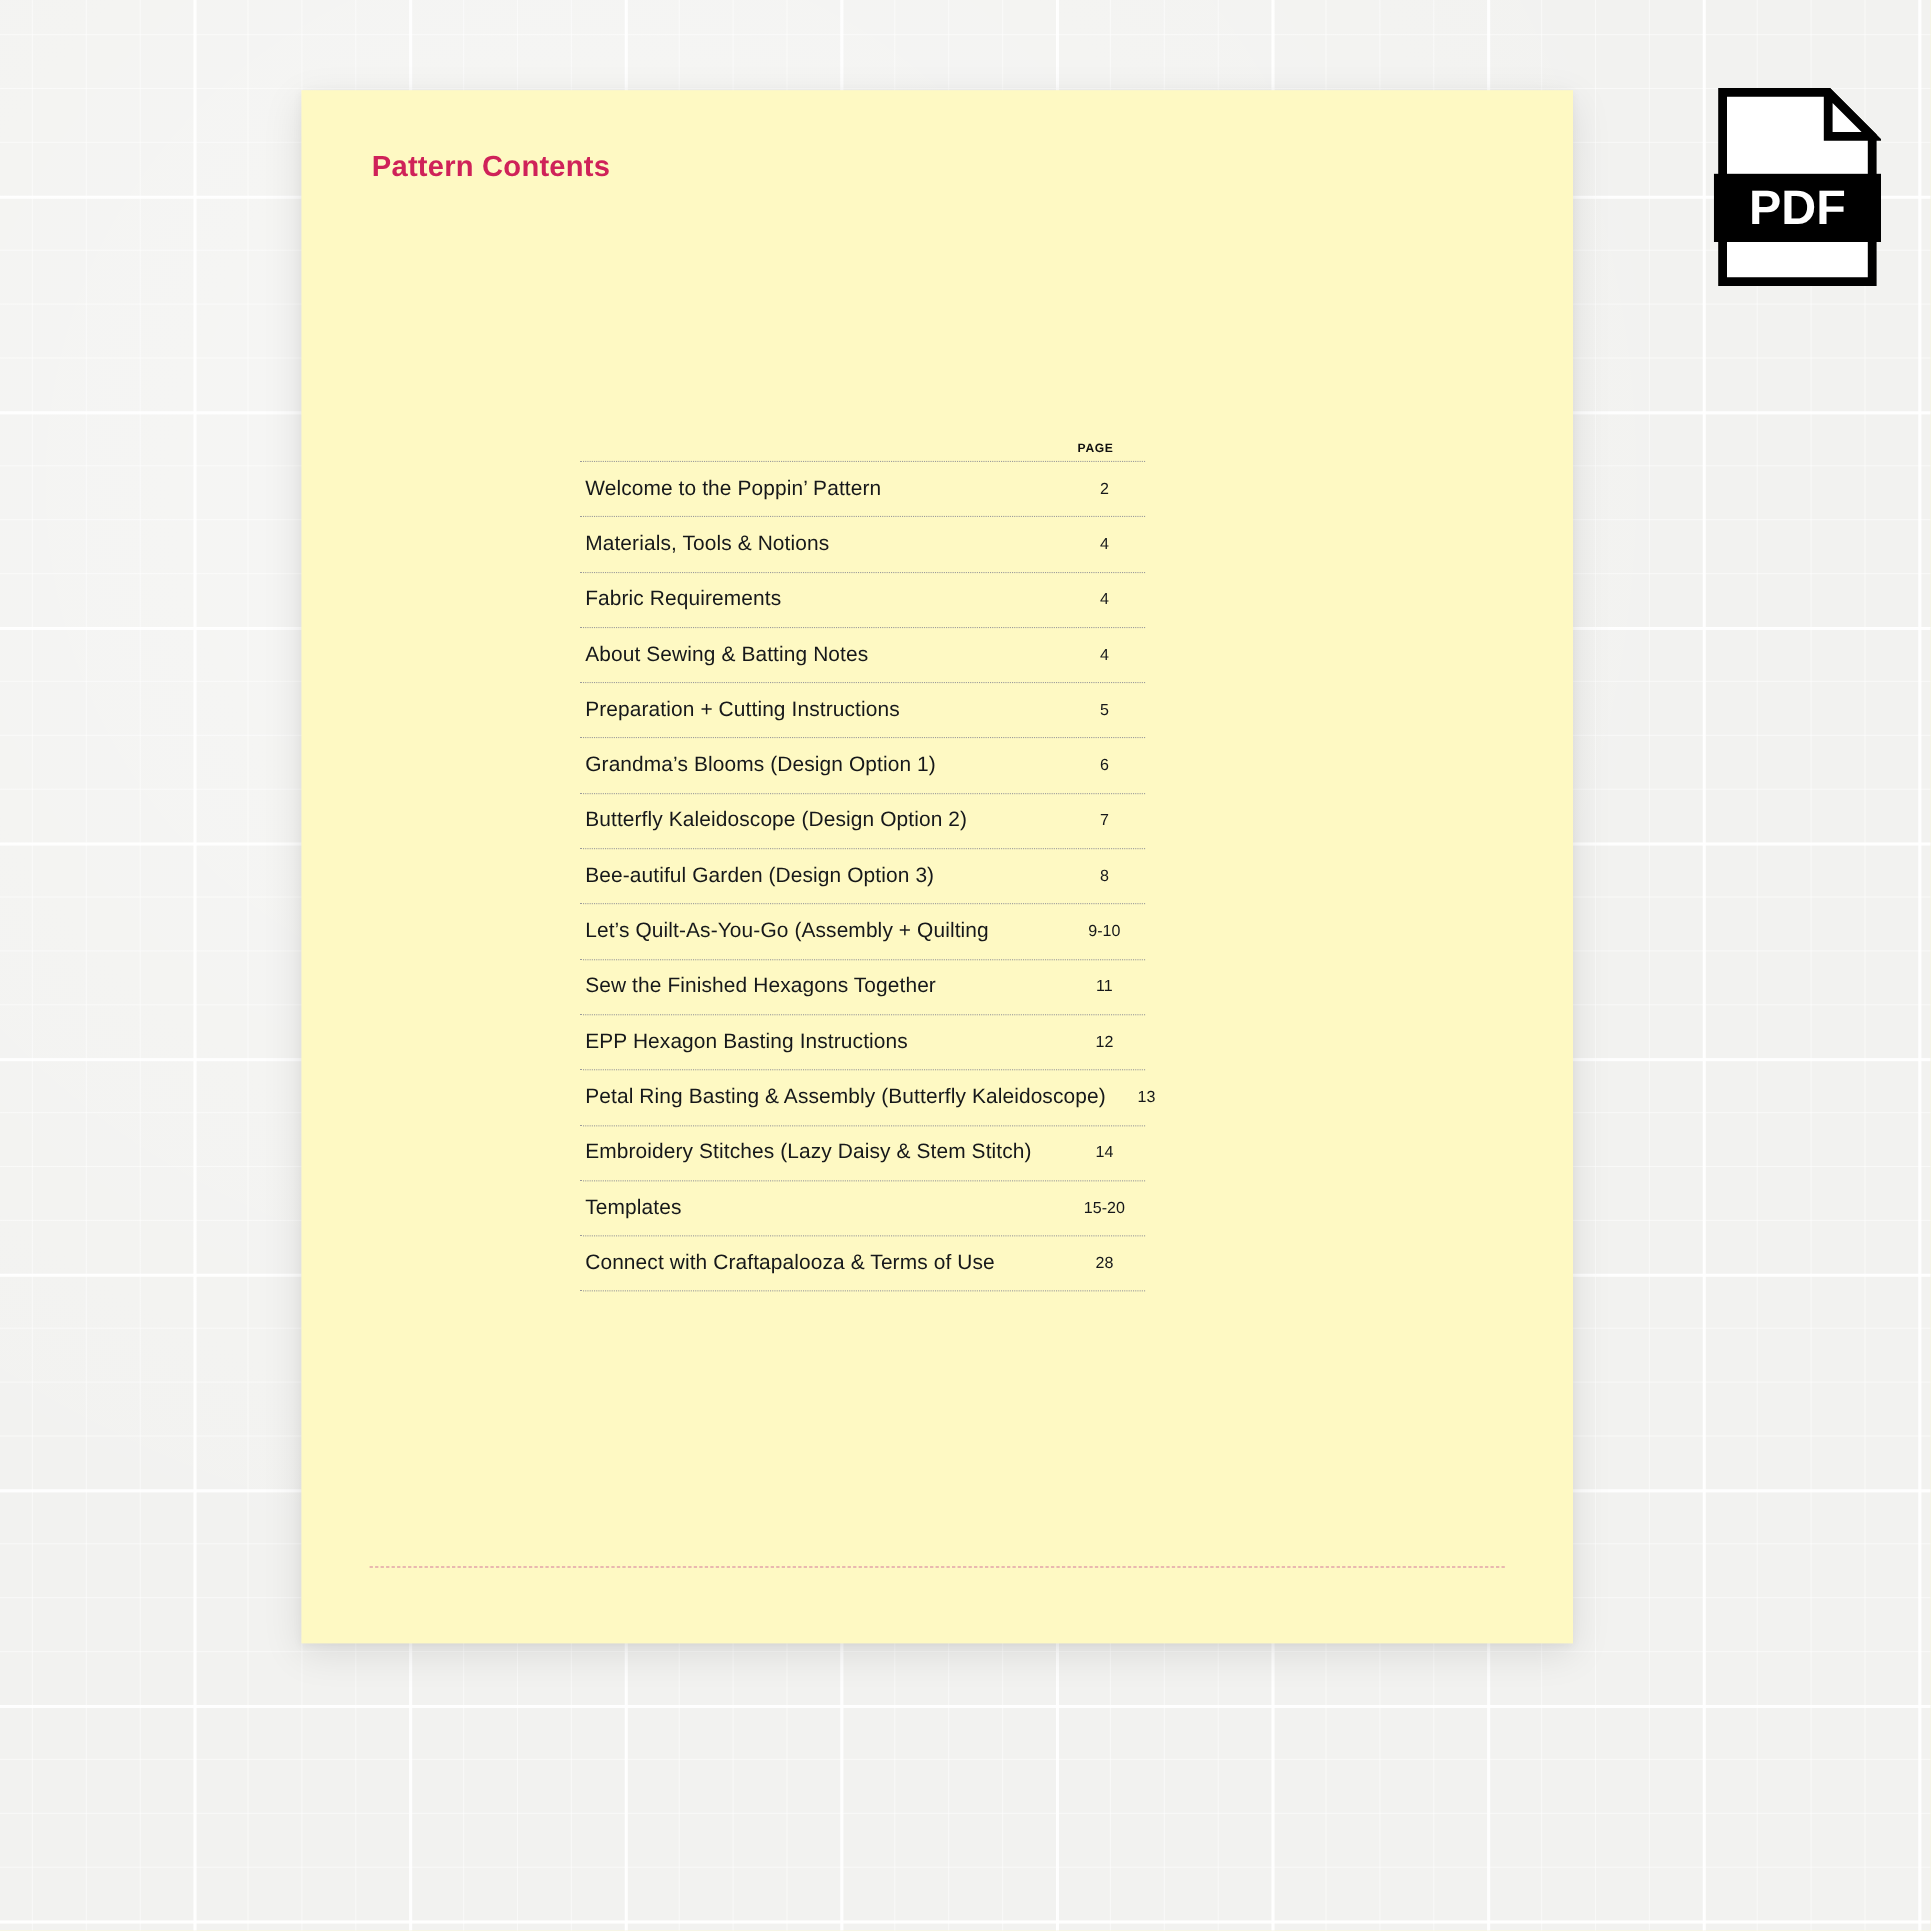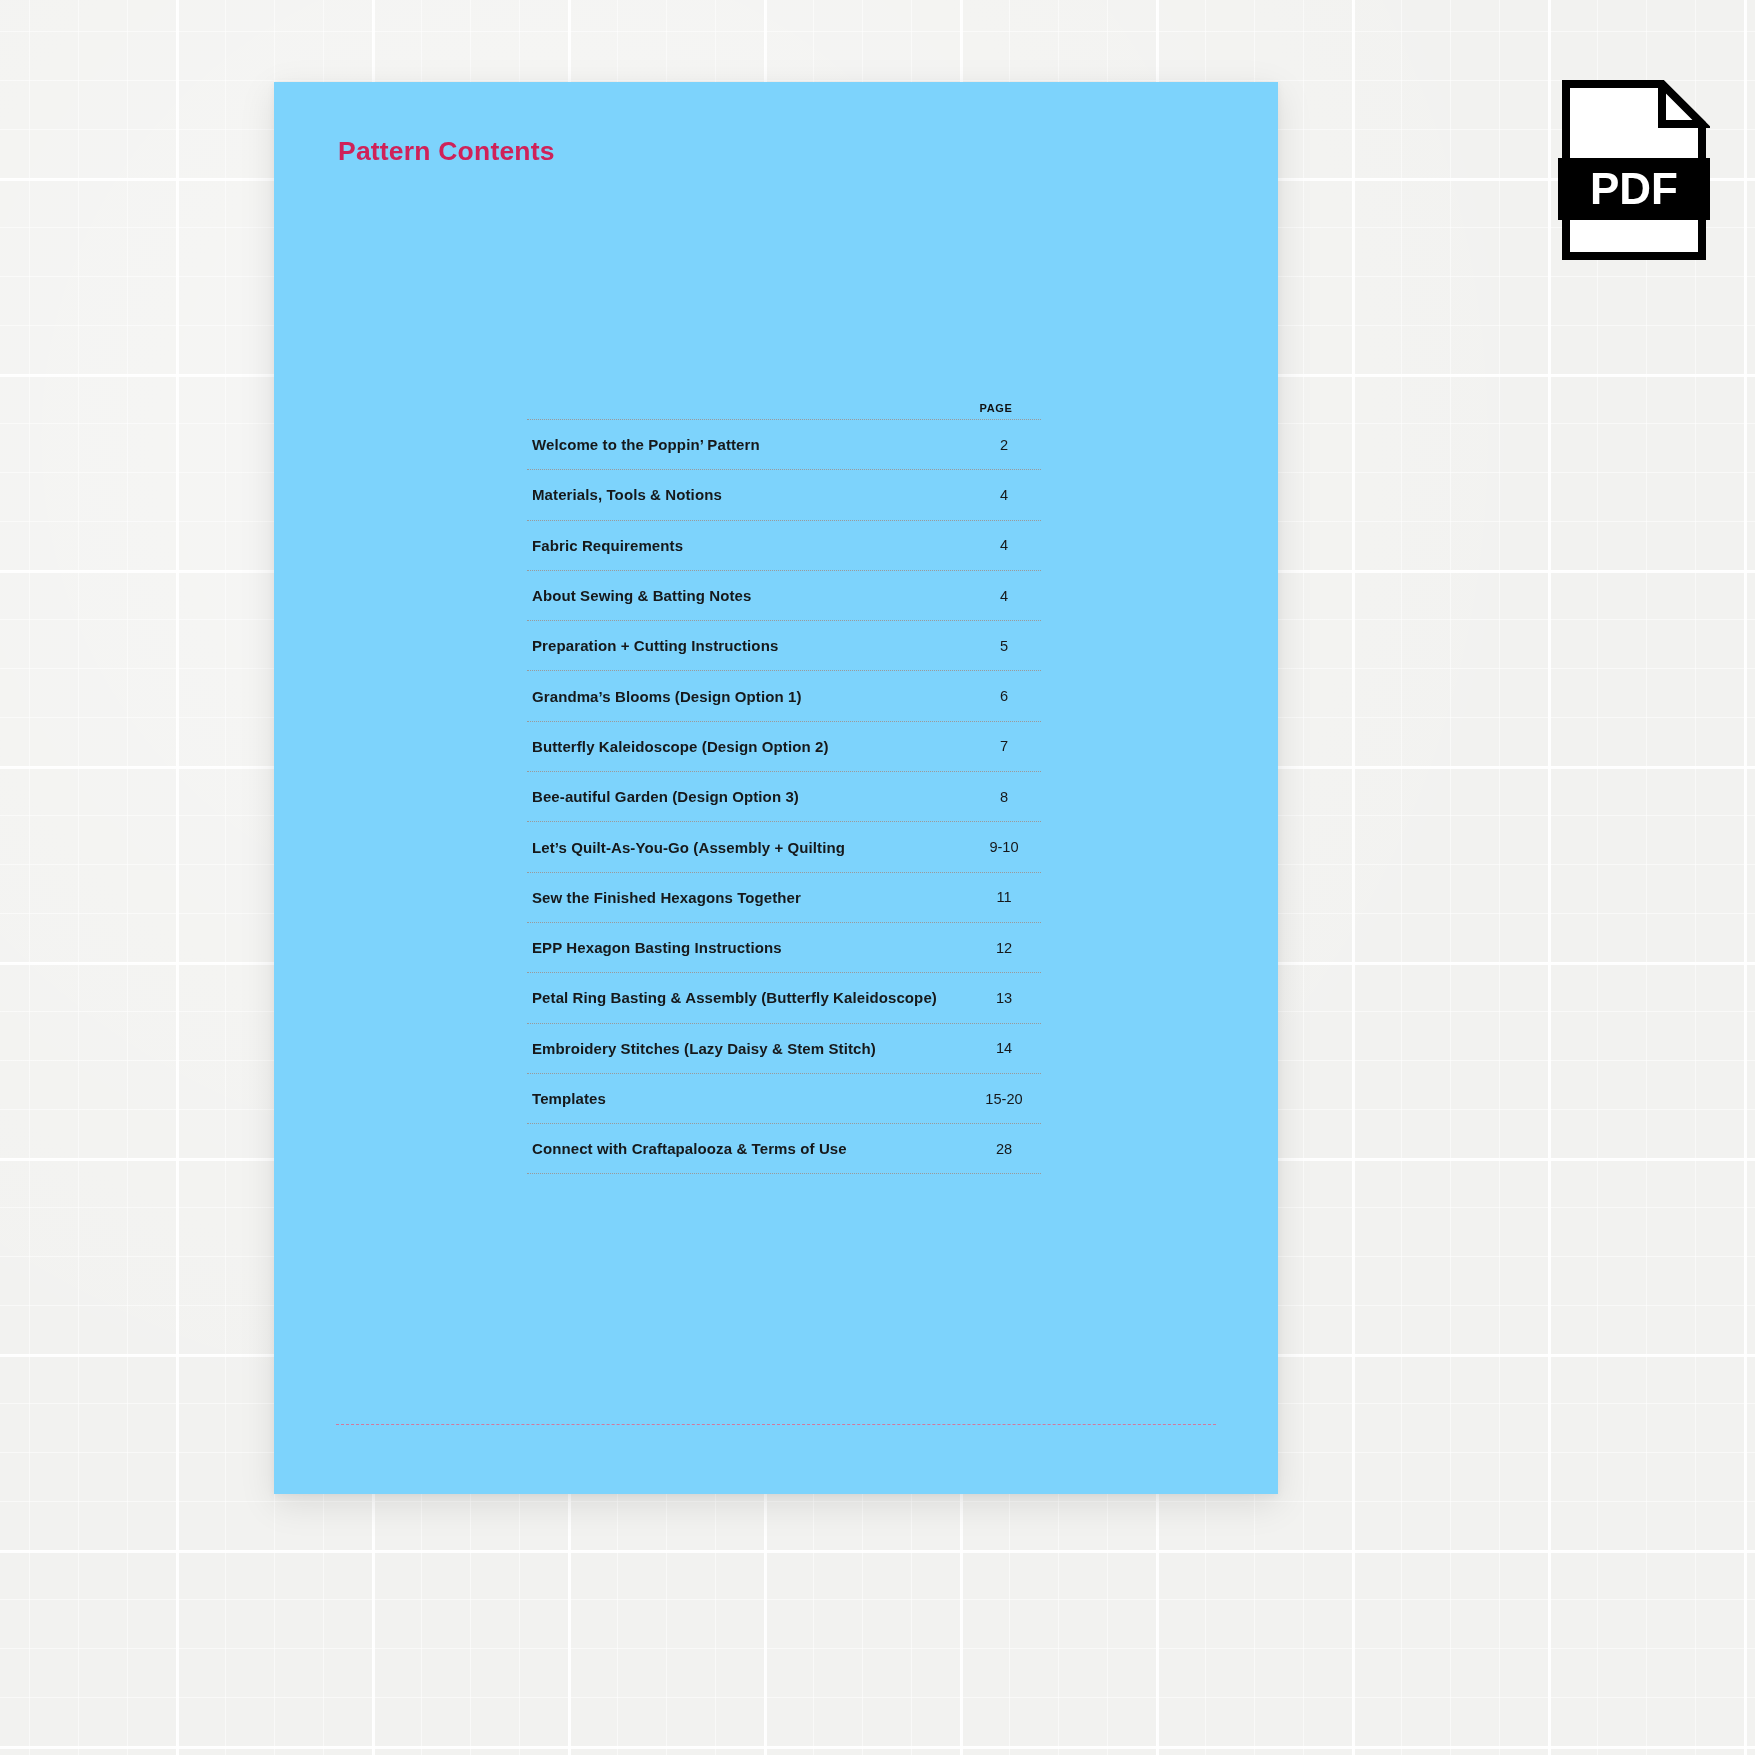--- a/index.html
+++ b/index.html
@@ -39,23 +39,23 @@
     background:
       radial-gradient(circle at 30% 25%, rgba(255,255,255,0.35), transparent 60%);
     pointer-events: none;
   }
 
   
   .sheet {
     position: absolute;
     left: 274px;
     top: 82px;
-    width: 1004px;
+    width: 1156px;
     height: 1412px;
-    background: #7dd3fc;
+    background: #fef9c3;
     box-shadow: 0 10px 34px rgba(0,0,0,0.10), 0 2px 8px rgba(0,0,0,0.05);
   }
 
   .doc-title {
     position: absolute;
     left: 64px;
     top: 54px;
     font-size: 26.5px;
     font-weight: bold;
     color: #cf2259;
@@ -85,26 +85,25 @@
     text-align: center;
   }
   .toc-row {
     display: flex;
     align-items: center;
     justify-content: space-between;
     height: 49.3px;
     border-bottom: 1px dotted #9a9a9a;
   }
   .toc-row .title {
-    font-size: 15px;
+    font-size: 19px;
     color: #16181a;
     padding-left: 5px;
     letter-spacing: 0.1px;
     white-space: nowrap;
-    font-weight: bold;
   }
   .toc-row .pg {
     font-size: 14.6px;
     color: #16181a;
     width: 74px;
     text-align: center;
     flex: none;
   }
 
   

